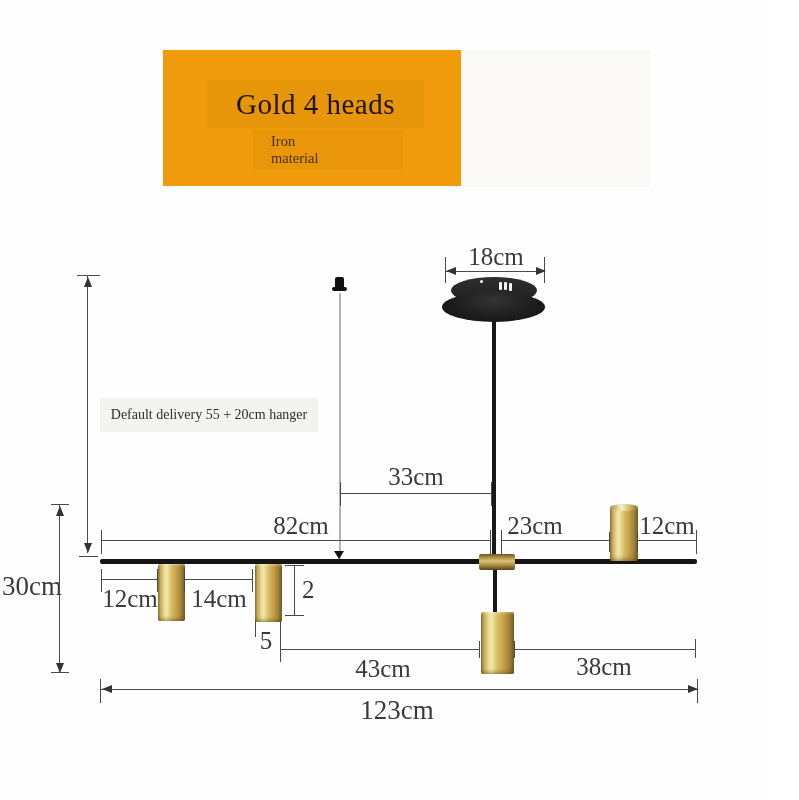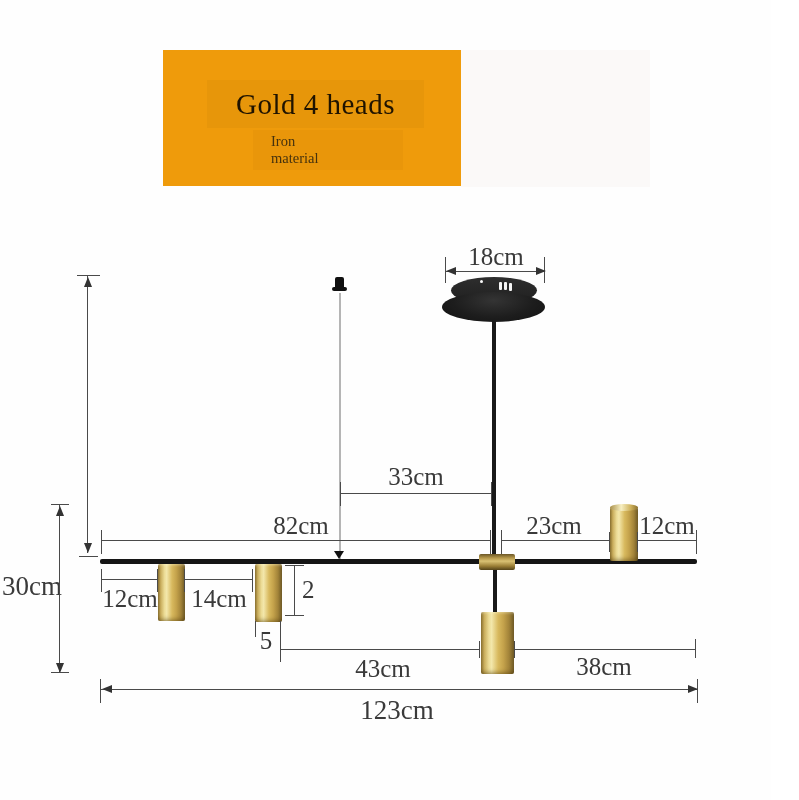--- a/index.html
+++ b/index.html
@@ -97,35 +97,36 @@
   <div class="dl-v" style="left:445px;top:257px;height:26px;"></div>
   <div class="dl-v" style="left:544px;top:257px;height:26px;"></div>
   <div class="ar ar-left" style="left:446px;top:267px;"></div>
   <div class="ar ar-right" style="left:536px;top:267px;"></div>
 
   <div class="dl-h" style="left:77px;top:275px;width:23px;"></div>
   <div class="dl-v" style="left:87px;top:276px;height:277px;"></div>
   <div class="ar ar-up" style="left:84px;top:277px;"></div>
   <div class="ar ar-down" style="left:84px;top:543px;"></div>
   <div class="dl-h" style="left:79px;top:556px;width:19px;"></div>
+  <div class="note">Default delivery 55 + 20cm hanger</div>
 
   <div class="lbl lbl-plain lbl-big" style="left:2px;top:571px;width:56px;text-align:left;">30cm</div>
   <div class="dl-h" style="left:51px;top:504px;width:18px;"></div>
   <div class="dl-v" style="left:59px;top:505px;height:168px;"></div>
   <div class="ar ar-up" style="left:56px;top:506px;"></div>
   <div class="ar ar-down" style="left:56px;top:663px;"></div>
   <div class="dl-h" style="left:51px;top:672px;width:18px;"></div>
 
   <div class="lbl" style="left:416px;top:463px;">33cm</div>
   <div class="dl-h" style="left:341px;top:493px;width:151px;"></div>
   <div class="dl-v" style="left:340px;top:482px;height:24px;"></div>
   <div class="dl-v" style="left:491px;top:482px;height:24px;"></div>
 
   <div class="lbl" style="left:301px;top:512px;">82cm</div>
-  <div class="lbl" style="left:554px;top:512px;">23cm</div>
+  <div class="lbl" style="left:535px;top:512px;">23cm</div>
   <div class="lbl" style="left:667px;top:512px;">12cm</div>
   <div class="dl-h" style="left:102px;top:540px;width:389px;"></div>
   <div class="dl-h" style="left:502px;top:540px;width:108px;"></div>
   <div class="dl-h" style="left:638px;top:540px;width:58px;"></div>
   <div class="dl-v" style="left:101px;top:530px;height:24px;"></div>
   <div class="dl-v" style="left:490px;top:530px;height:24px;"></div>
   <div class="dl-v" style="left:501px;top:530px;height:24px;"></div>
   <div class="dl-v" style="left:609px;top:532px;height:20px;"></div>
   <div class="dl-v" style="left:637px;top:532px;height:20px;"></div>
   <div class="dl-v" style="left:696px;top:530px;height:24px;"></div>

